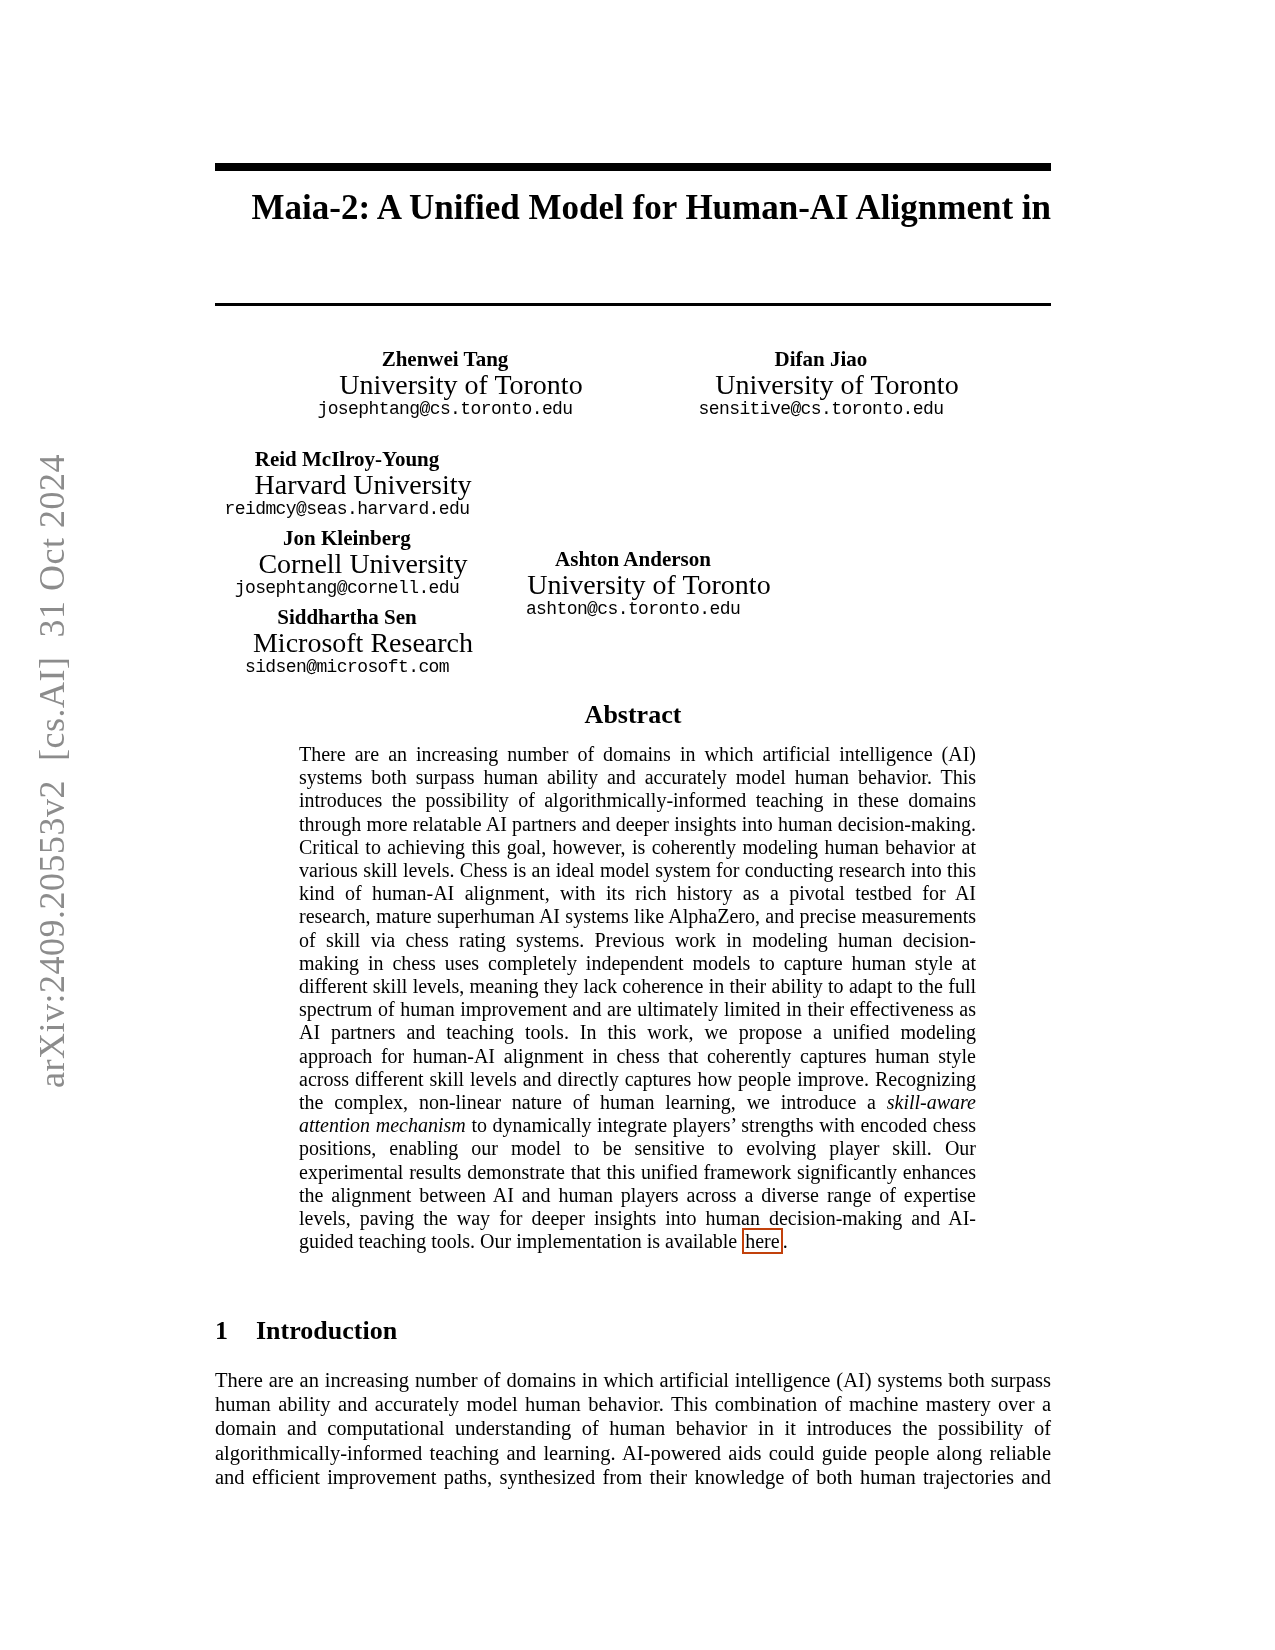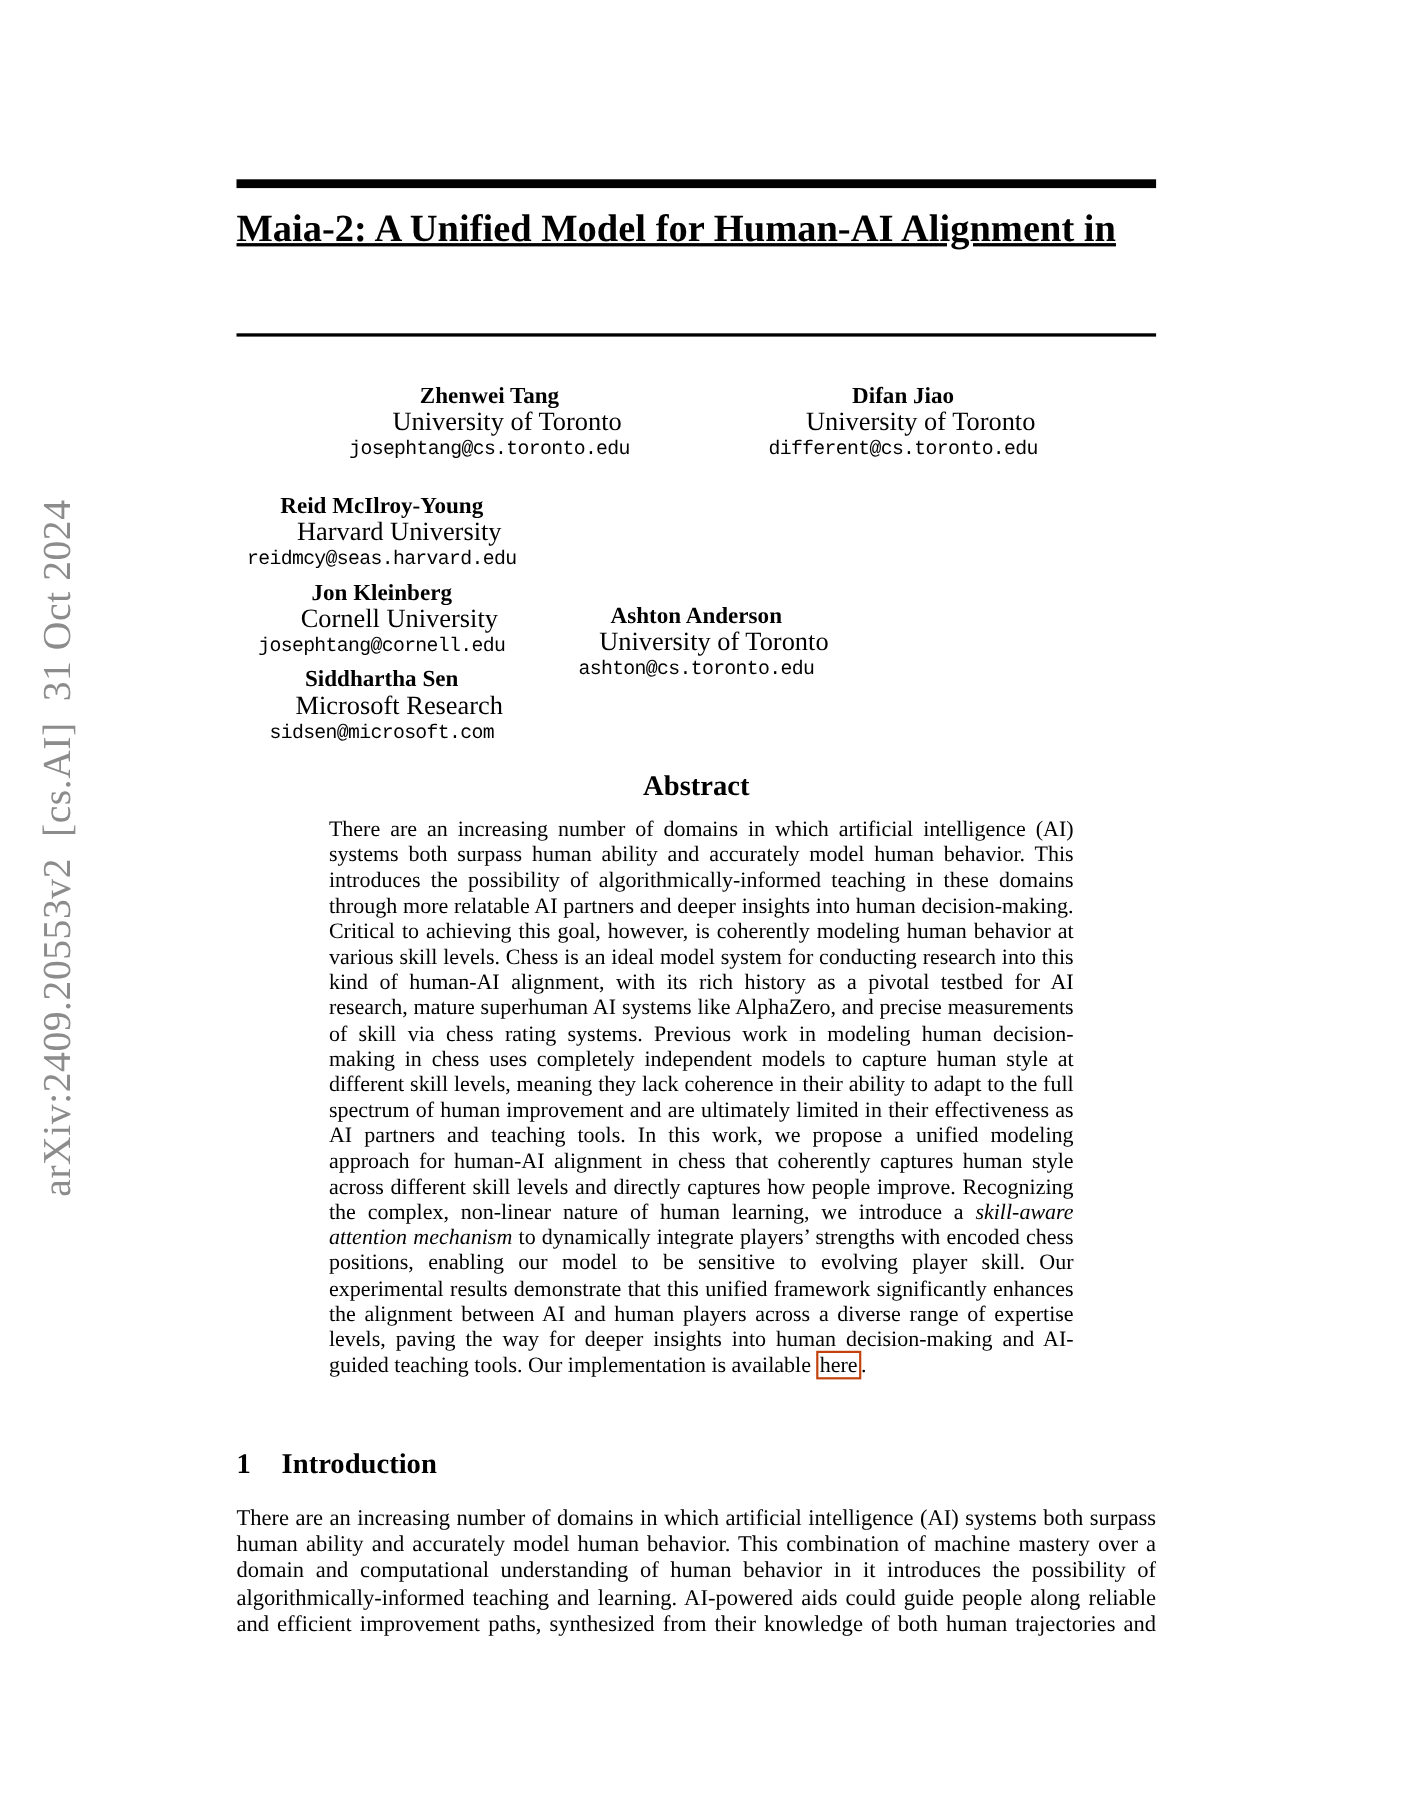--- a/index.html
+++ b/index.html
@@ -48,46 +48,45 @@
     width: 836px;
     height: 3px;
     background: #000000;
   }
 
   .title {
     position: absolute;
     left: 215px;
     top: 184px;
     width: 836px;
-    text-align: left;
+    text-align: right;
     font-weight: bold;
     font-size: 35px;
     line-height: 47px;
-    text-decoration: underline;
   }
 
   .authors-row {
     position: absolute;
     left: 215px;
     width: 836px;
     display: flex;
     justify-content: center;
   }
   .row1 { top: 346px; gap: 46px; }
   .row2 { top: 446px; gap: 4px; flex-direction: column; }
   .row3 { top: 546px; align-items: flex-end; }
   .author-cell { width: 330px; text-align: center; }
   .row2 .author-cell { width: 264px; }
   .author-name {
     font-weight: bold;
     font-size: 21px;
     line-height: 26px;
   }
   .author-affil {
-    font-size: 24px;
+    font-size: 28px;
     line-height: 25px;
     margin-left: 32px;
   }
   .author-email {
     font-family: "Liberation Mono", monospace;
     font-size: 18px;
     line-height: 24px;
     letter-spacing: -0.6px;
     white-space: nowrap;
   }
@@ -164,21 +163,21 @@
 
   <div class="authors-row row1">
     <div class="author-cell">
       <div class="author-name">Zhenwei Tang</div>
       <div class="author-affil">University of Toronto</div>
       <div class="author-email">josephtang@cs.toronto.edu</div>
     </div>
     <div class="author-cell">
       <div class="author-name">Difan Jiao</div>
       <div class="author-affil">University of Toronto</div>
-      <div class="author-email">different@cs.toronto.edu</div>
+      <div class="author-email">sensitive@cs.toronto.edu</div>
     </div>
   </div>
 
   <div class="authors-row row2">
     <div class="author-cell">
       <div class="author-name">Reid McIlroy-Young</div>
       <div class="author-affil">Harvard University</div>
       <div class="author-email">reidmcy@seas.harvard.edu</div>
     </div>
     <div class="author-cell">

